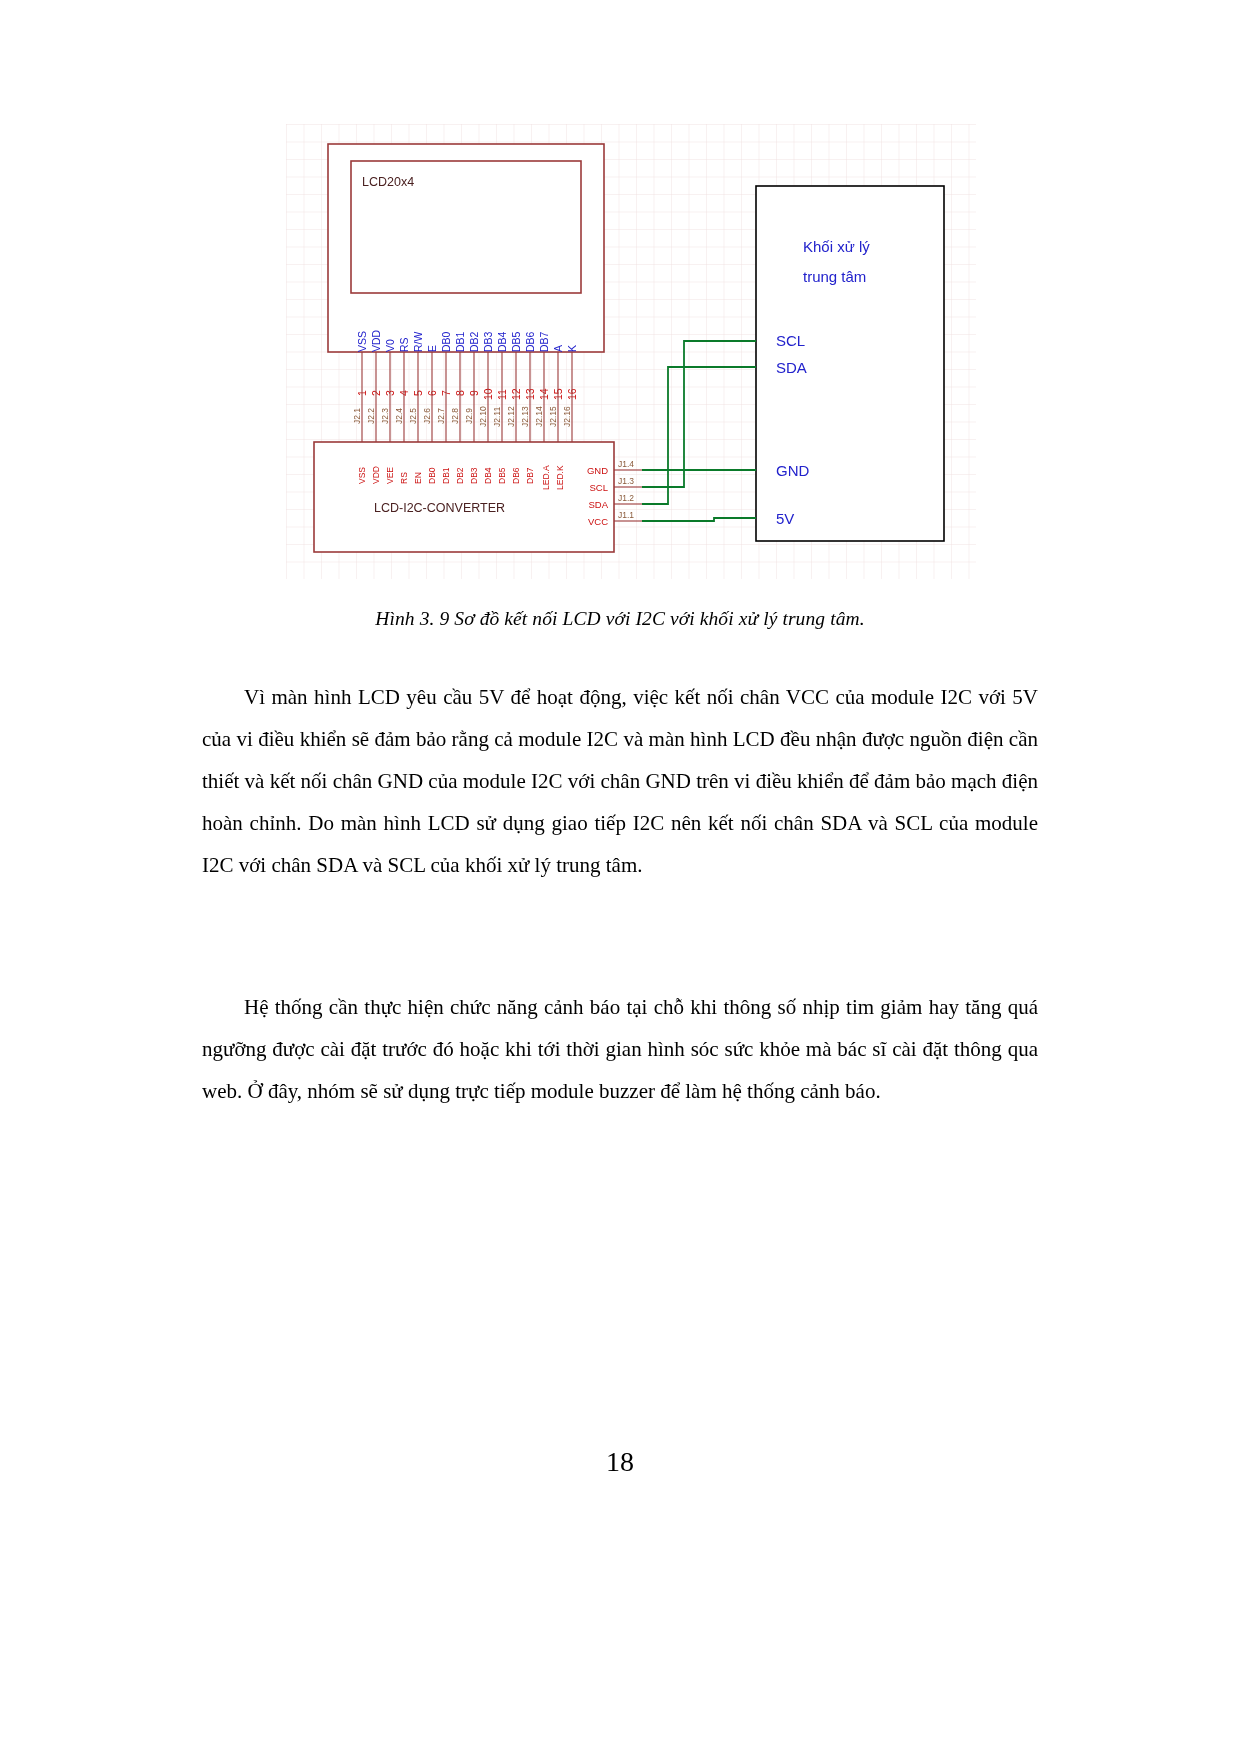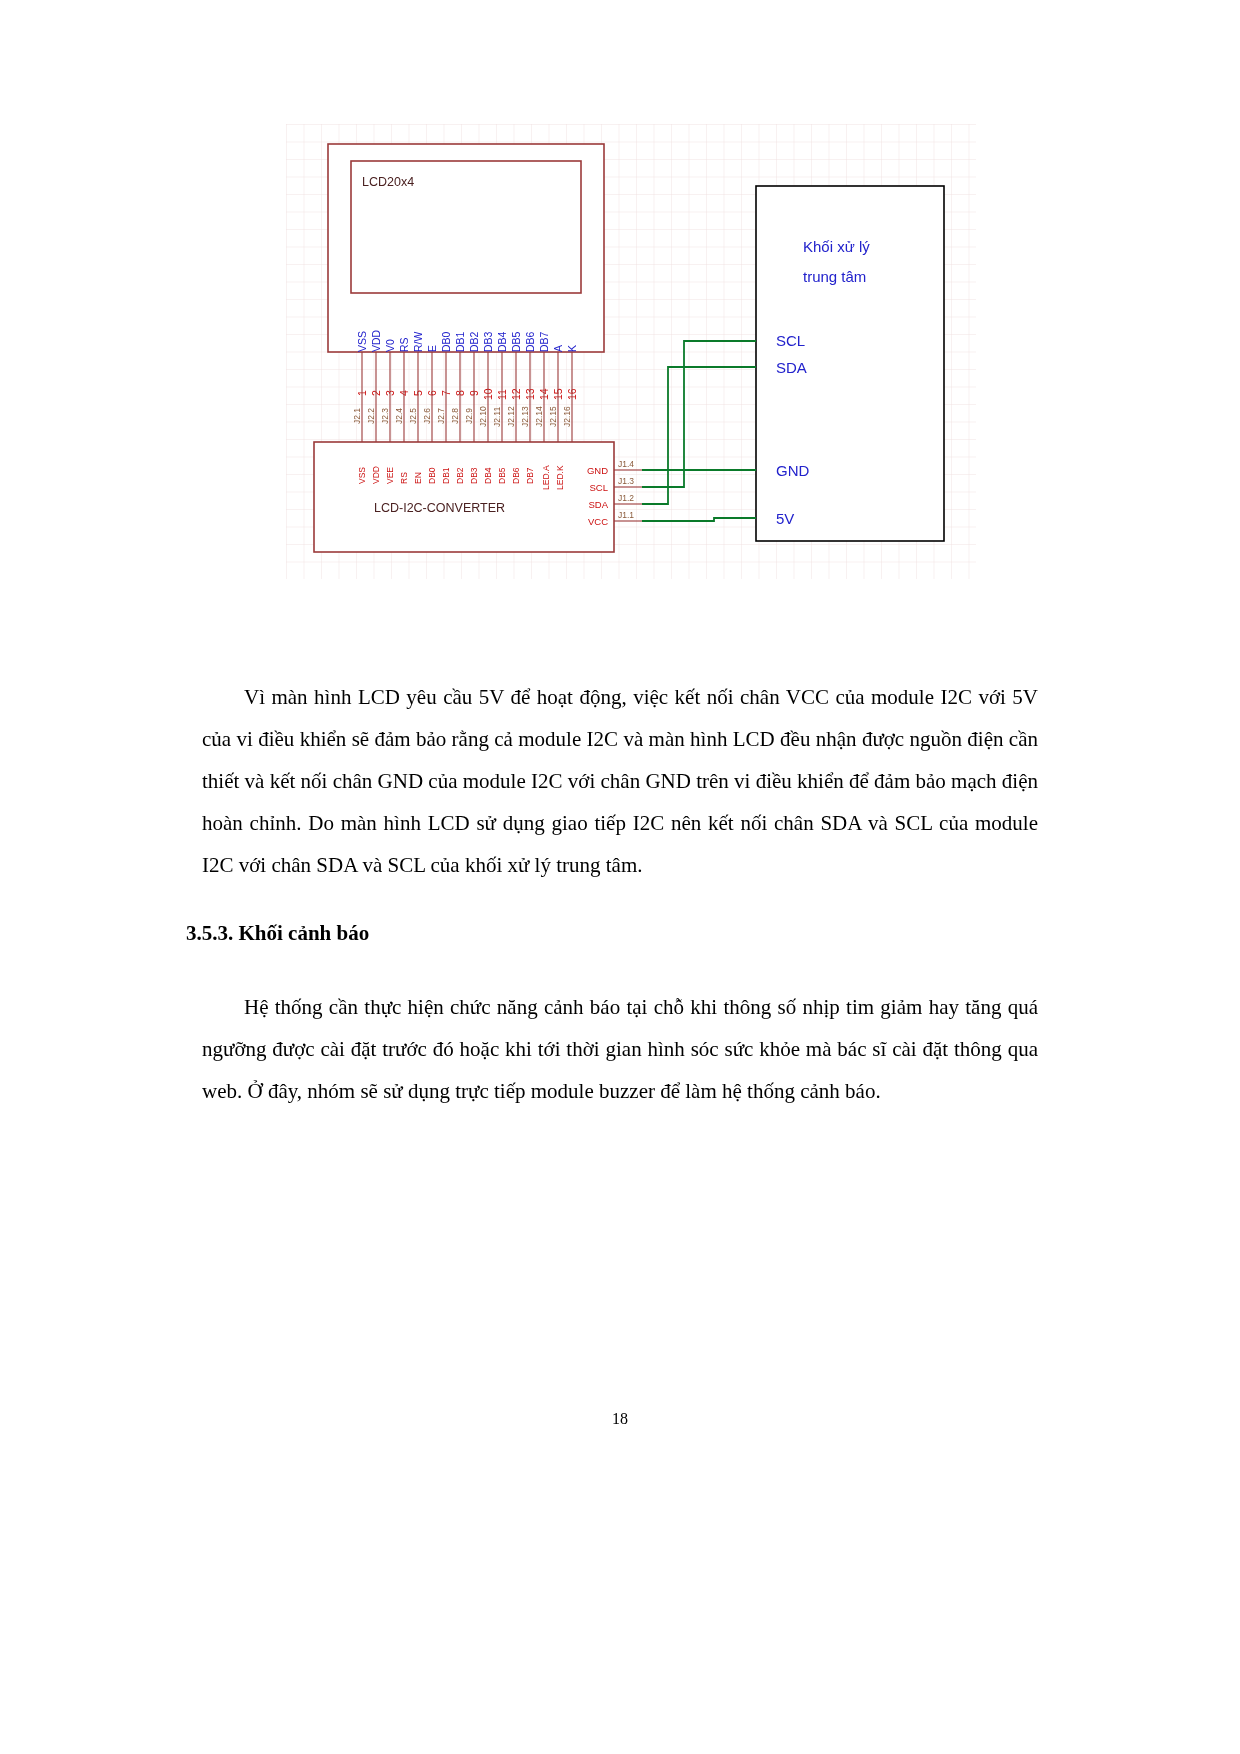--- a/index.html
+++ b/index.html
@@ -74,24 +74,24 @@
     width: 868px;
     font-weight: bold;
     font-size: 21px;
     line-height: 42px;
   }
   .para2 { top: 970px; }
 
   .page-number {
     position: absolute;
     left: 0;
-    top: 1410px;
+    top: 1446px;
     width: 1240px;
     text-align: center;
-    font-size: 16px;
+    font-size: 28px;
   }
 
   
   .body-block p:last-child { text-align-last: left; }
 </style>
 </head>
 <body>
 
 <div class="page">
 
@@ -238,25 +238,25 @@
         <g stroke="#0a7a2a" stroke-width="1.8" fill="none">
           <path d="M 356 363 L 398 363 L 398 217 L 470 217"></path>
           <path d="M 356 380 L 382 380 L 382 243 L 470 243"></path>
           <path d="M 356 346 L 470 346"></path>
           <path d="M 356 397 L 428 397 L 428 394 L 470 394"></path>
         </g>
       </svg>
     </div>
   </div>
 
+  <div class="caption">Hình 3. 9 Sơ đồ kết nối LCD với I2C với khối xử lý trung tâm.</div>
 
   <div class="body-block para1">
     <p>Vì màn hình LCD yêu cầu 5V để hoạt động, việc kết nối chân VCC của module I2C với 5V của vi điều khiển sẽ đảm bảo rằng cả module I2C và màn hình LCD đều nhận được nguồn điện cần thiết và kết nối chân GND của module I2C với chân GND trên vi điều khiển để đảm bảo mạch điện hoàn chỉnh. Do màn hình LCD sử dụng giao tiếp I2C nên kết nối chân SDA và SCL của module I2C với chân SDA và SCL của khối xử lý trung tâm.</p>
   </div>
 
-  <div class="heading">3.5.3. Khối cảnh báo</div>
 
   <div class="body-block para2">
     <p>Hệ thống cần thực hiện chức năng cảnh báo tại chỗ khi thông số nhịp tim giảm hay tăng quá ngưỡng được cài đặt trước đó hoặc khi tới thời gian hình sóc sức khỏe mà bác sĩ cài đặt thông qua web. Ở đây, nhóm sẽ sử dụng trực tiếp module buzzer để làm hệ thống cảnh báo.</p>
   </div>
 
   <div class="page-number">18</div>
 </div>
 
 </body></html>

